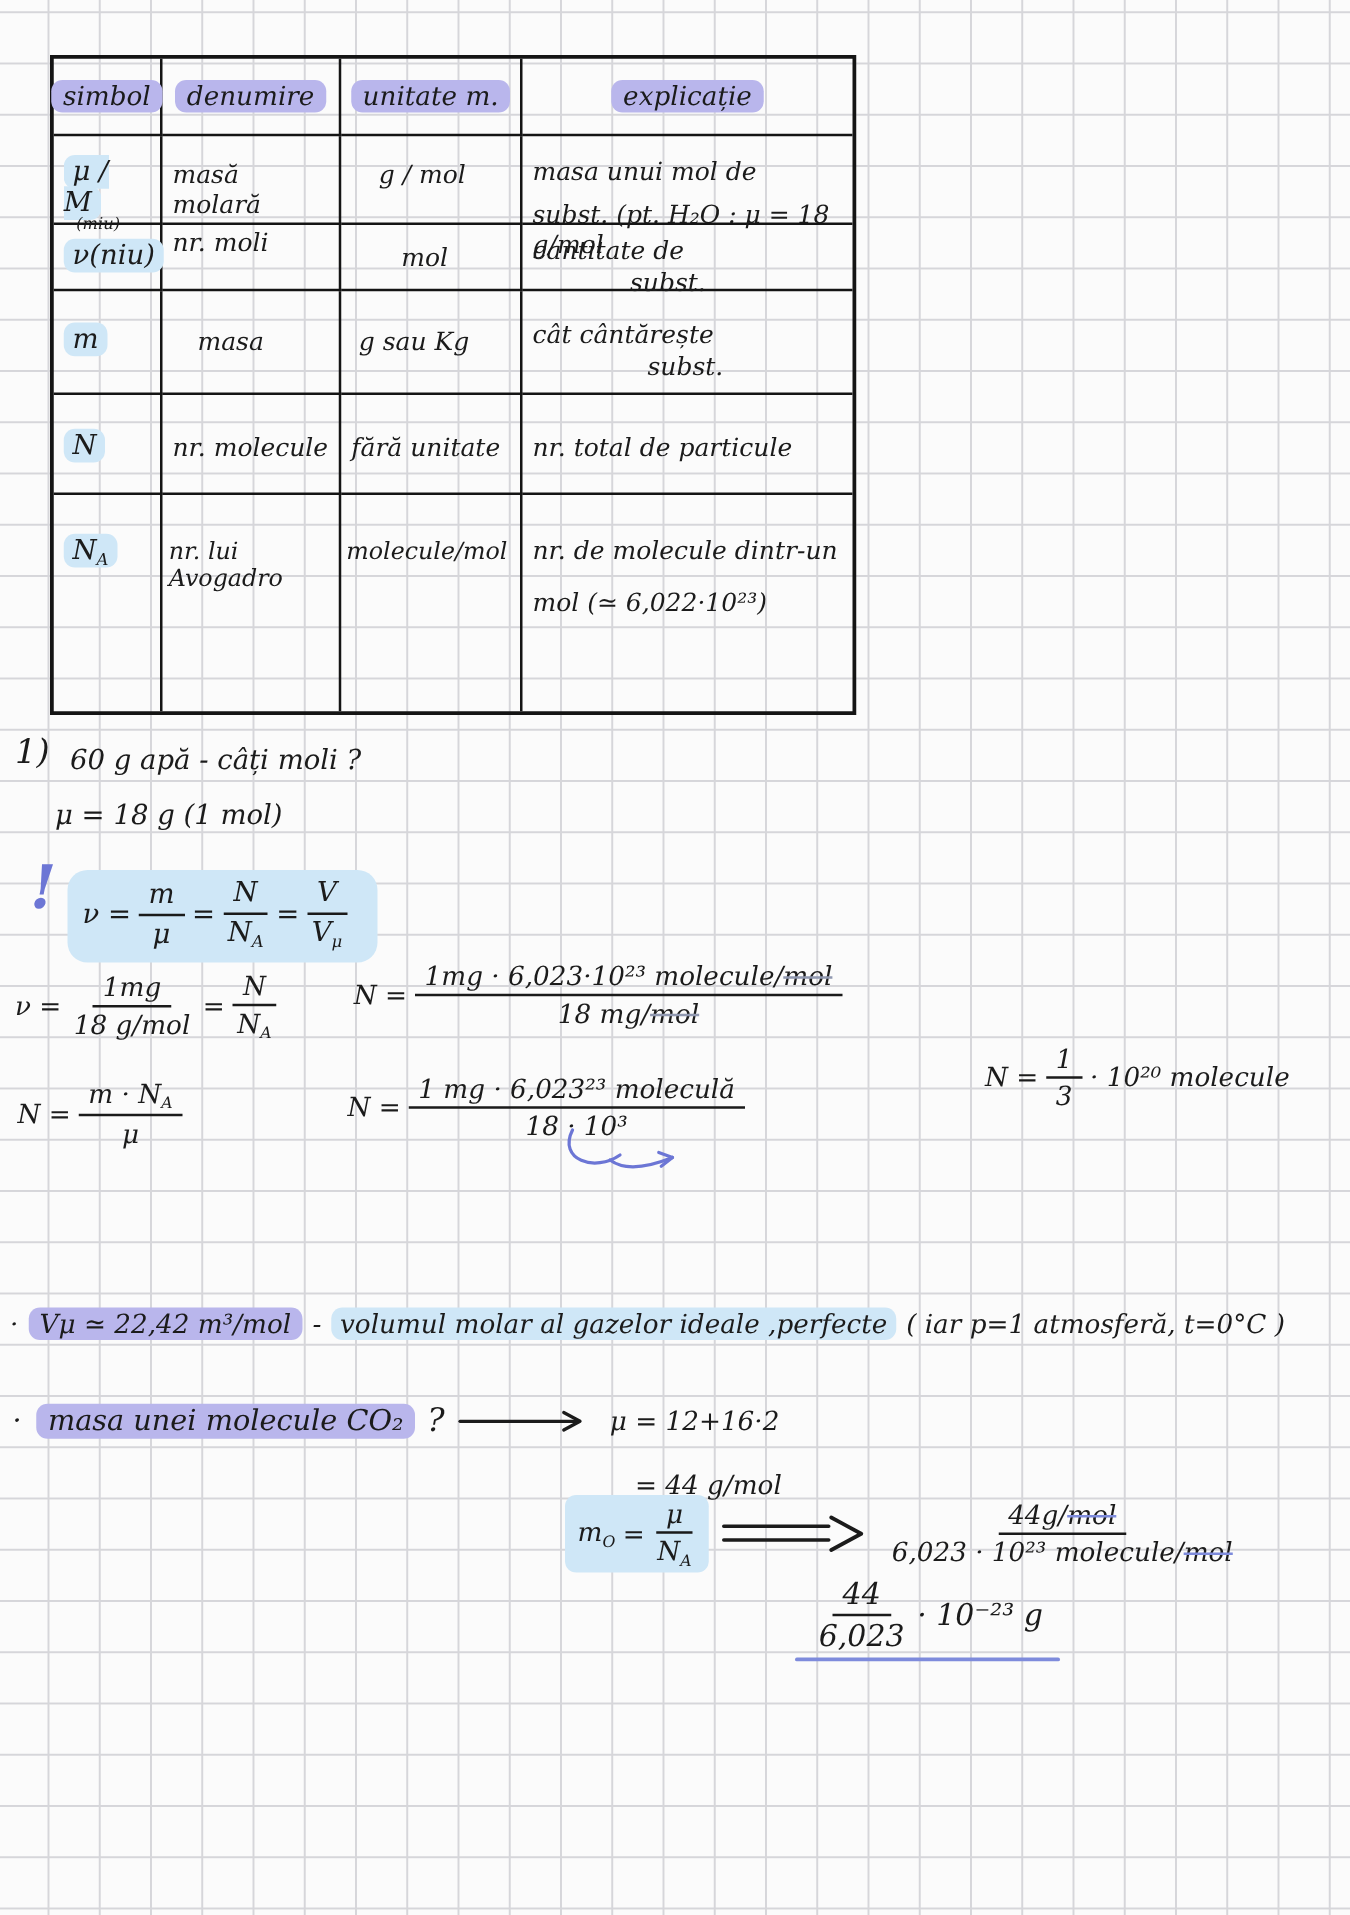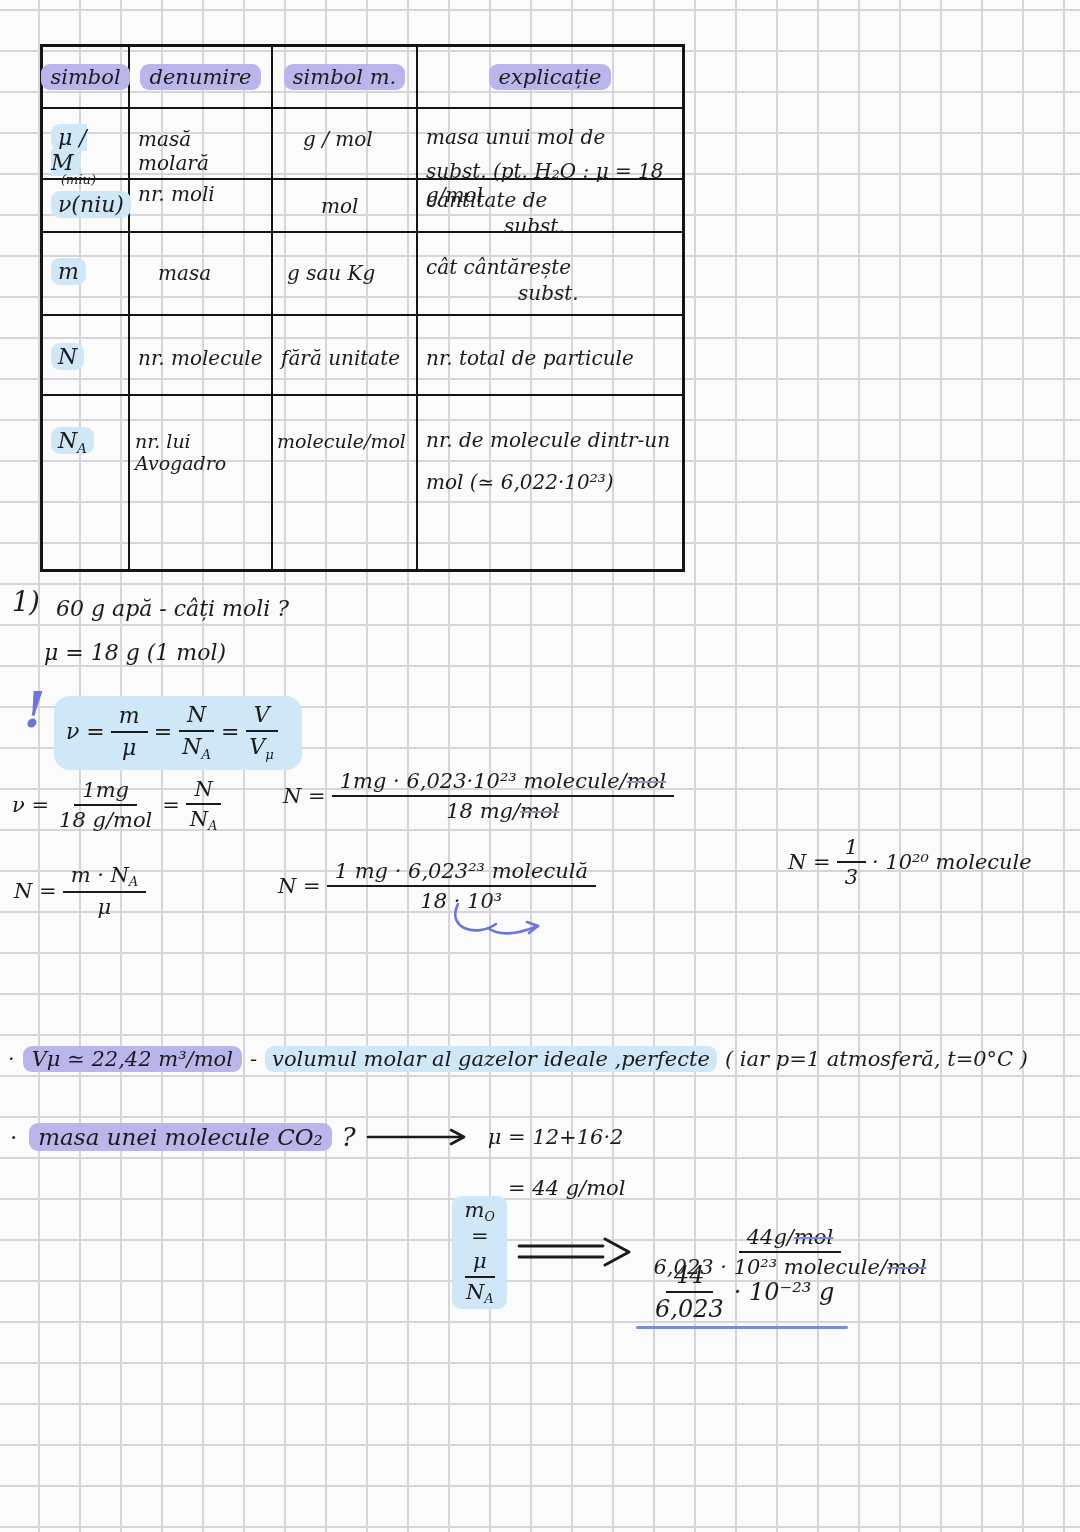--- a/index.html
+++ b/index.html
@@ -58,21 +58,21 @@
 
   <div class="ntable hw">
 
     <div class="cell head">
         <span class="hl-lav">simbol</span>
       </div>
     <div class="cell head">
         <span class="hl-lav">denumire</span>
       </div>
     <div class="cell head">
-        <span class="hl-lav">simbol m.</span>
+        <span class="hl-lav">unitate m.</span>
       </div>
     <div class="cell head c-last">
         <span class="hl-lav">explicație</span>
       </div>
 
     <div class="cell symcol" style="padding-top:16px;">
       <span class="hl-blue">μ / M</span>
       <div class="symnote">(miu)</div>
     </div>
     <div class="cell" style="padding-top:18px;">masă molară</div>
@@ -217,21 +217,21 @@
         <path d="M2 9 H 96" stroke="#1b1b1b" stroke-width="2.6" fill="none" stroke-linecap="round"></path>
         <path d="M98 9 l-13 -7 M98 9 l-13 7" stroke="#1b1b1b" stroke-width="2.6" fill="none" stroke-linecap="round"></path>
       </svg>
     </span>
     <span style="font-size:21px;">μ = 12+16·2</span>
   </div>
 
   <div class="hw" style="position:absolute;left:508px;top:1176px;font-size:21px;">= 44 g/mol</div>
 
   <div class="eq hw" style="left:452px;top:1196px;">
-    <span class="hl-blue" style="display:inline-flex;align-items:center;padding:2px 10px;flex-direction:column;">
+    <span class="hl-blue" style="display:inline-flex;align-items:center;padding:2px 10px;">
       <span><span>m</span><span class="sub">O</span></span>
       <span style="margin:0 6px;">=</span>
       <span class="frac" style="margin:0;">
         <span class="num">μ</span>
         <span class="den"><span>N</span><span class="sub">A</span></span>
       </span>
     </span>
     <span style="margin:0 10px;">
       <svg class="arrow-svg" width="116" height="30" viewBox="0 0 116 30">
         <path d="M2 9 H 86 M2 20 H 86" stroke="#1b1b1b" stroke-width="2.8" fill="none" stroke-linecap="round"></path>

